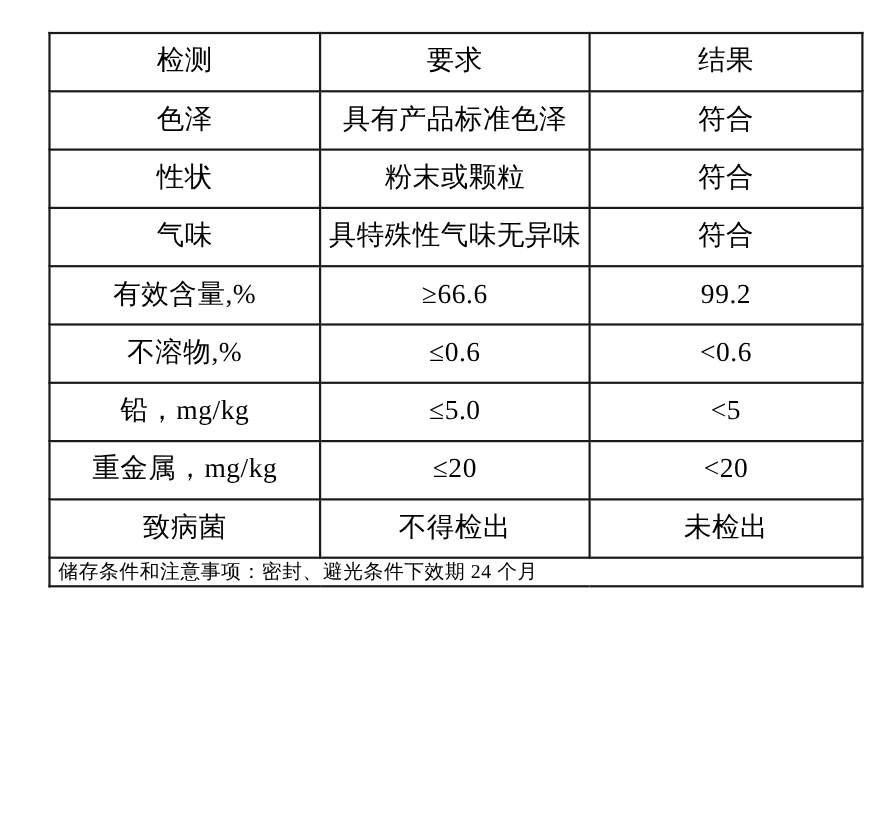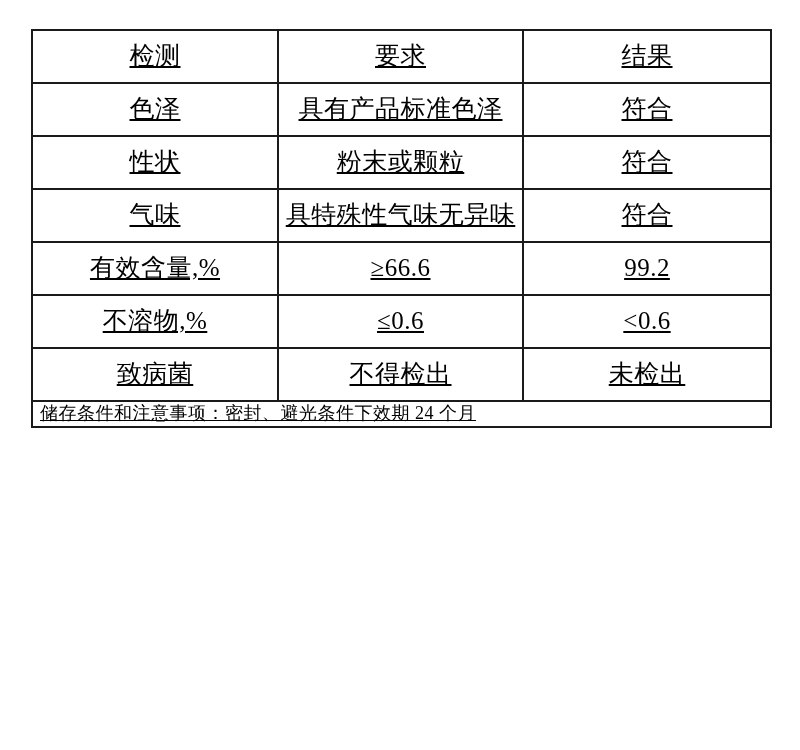--- a/index.html
+++ b/index.html
@@ -18,26 +18,25 @@
   }
   .sheet {
     position: relative;
     width: 800px;
     height: 750px;
     background: var(--bg);
     overflow: hidden;
   }
   table.spec {
     position: absolute;
-    left: 31px;
+    left: 44px;
     top: 29px;
     width: 739px;
     border-collapse: collapse;
     table-layout: fixed;
-    text-decoration: underline;
   }
   table.spec td {
     border: 2px solid var(--border);
     text-align: center;
     vertical-align: middle;
     font-size: 25px;
     line-height: 1.15;
     height: 53px;
     padding: 0 4px;
     letter-spacing: 0.5px;
@@ -87,20 +86,30 @@
         <td>有效含量,%</td>
         <td>≥66.6</td>
         <td>99.2</td>
       </tr>
       <tr>
         <td>不溶物,%</td>
         <td>≤0.6</td>
         <td>&lt;0.6</td>
       </tr>
       <tr>
+        <td>铅，mg/kg</td>
+        <td>≤5.0</td>
+        <td>&lt;5</td>
+      </tr>
+      <tr>
+        <td>重金属，mg/kg</td>
+        <td>≤20</td>
+        <td>&lt;20</td>
+      </tr>
+      <tr>
         <td>致病菌</td>
         <td>不得检出</td>
         <td>未检出</td>
       </tr>
       <tr class="footer-row">
         <td colspan="3">储存条件和注意事项：密封、避光条件下效期 24 个月</td>
       </tr>
     </tbody>
   </table>
 </div>

